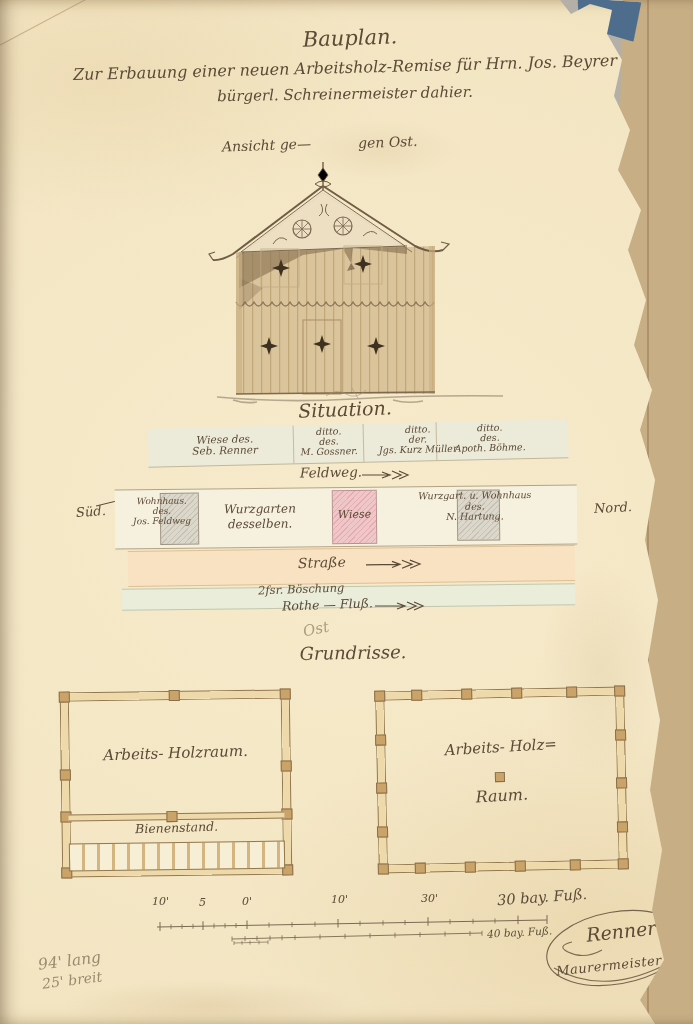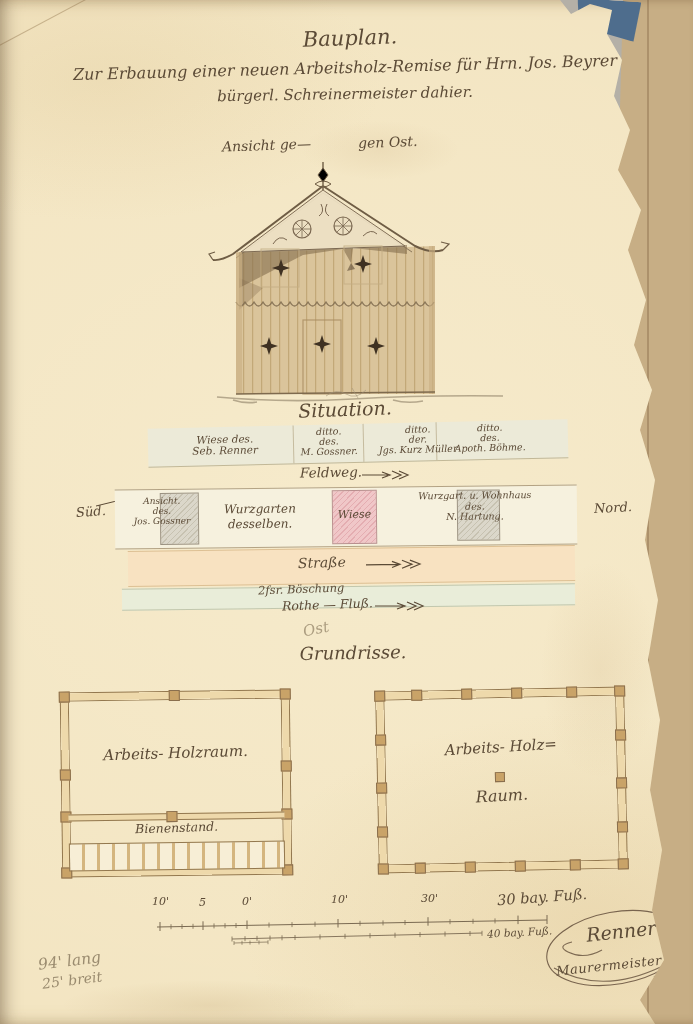--- a/index.html
+++ b/index.html
@@ -166,23 +166,23 @@
 
     <div class="abs hw" style="left:76px;top:504px;font-size:13px;transform:rotate(-4deg);">Süd.</div>
     <svg class="abs" style="left:96px;top:496px;" width="44" height="12" viewBox="0 0 44 12">
       <path d="M0,10 q20,-6 42,-8 l-8,0 m8,0 l-6,5" fill="none" stroke="#5b4a36" stroke-width="1"></path>
     </svg>
     <div class="abs hw" style="left:594px;top:500px;font-size:13px;transform:rotate(-3deg);">Nord.</div>
 
     <div class="abs" id="mid-strip">
       <div class="abs hatch-gray" style="left:45px;top:3px;width:37px;height:50px;"></div>
       <div class="abs plotlbl" style="left:8px;top:6px;width:78px;font-size:9px;line-height:10px;">
-        <span style="display:block;">Ansicht.</span>
-        <span style="display:block;">des.</span>
-        <span style="display:block;">Jos. Gossner</span>
+        <span style="display:block;">Wohnhaus.</span>
+        <span style="display:block;">des.</span>
+        <span style="display:block;">Jos. Feldweg</span>
       </div>
       <div class="abs plotlbl" style="left:95px;top:13px;width:100px;font-size:12px;line-height:15px;">
         <span style="display:block;">Wurzgarten</span>
         <span style="display:block;">desselben.</span>
       </div>
       <div class="abs hatch-pink" style="left:217px;top:2px;width:43px;height:52px;"></div>
       <div class="abs hw" style="left:221px;top:20px;width:37px;font-size:11px;text-align:center;">Wiese</div>
       <div class="abs hatch-gray" style="left:342px;top:3px;width:41px;height:49px;"></div>
       <div class="abs plotlbl" style="left:285px;top:4px;width:150px;font-size:9.5px;line-height:10.5px;z-index:2;">
         <span style="display:block;">Wurzgart. u. Wohnhaus</span>

